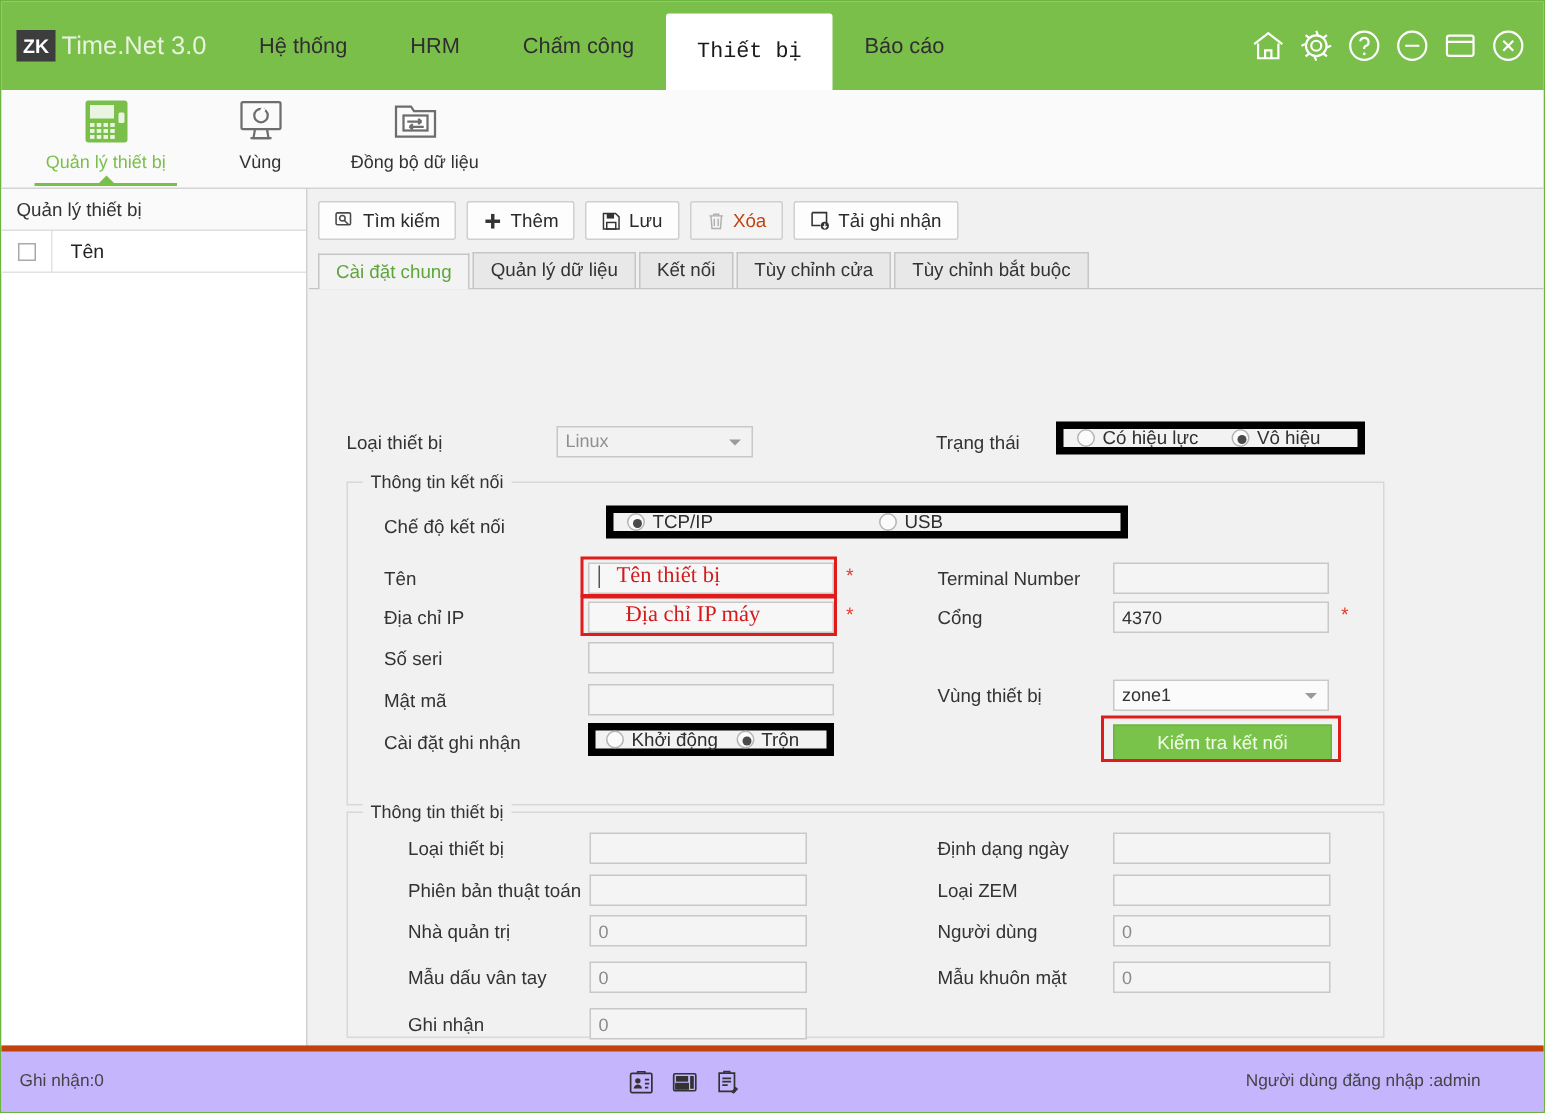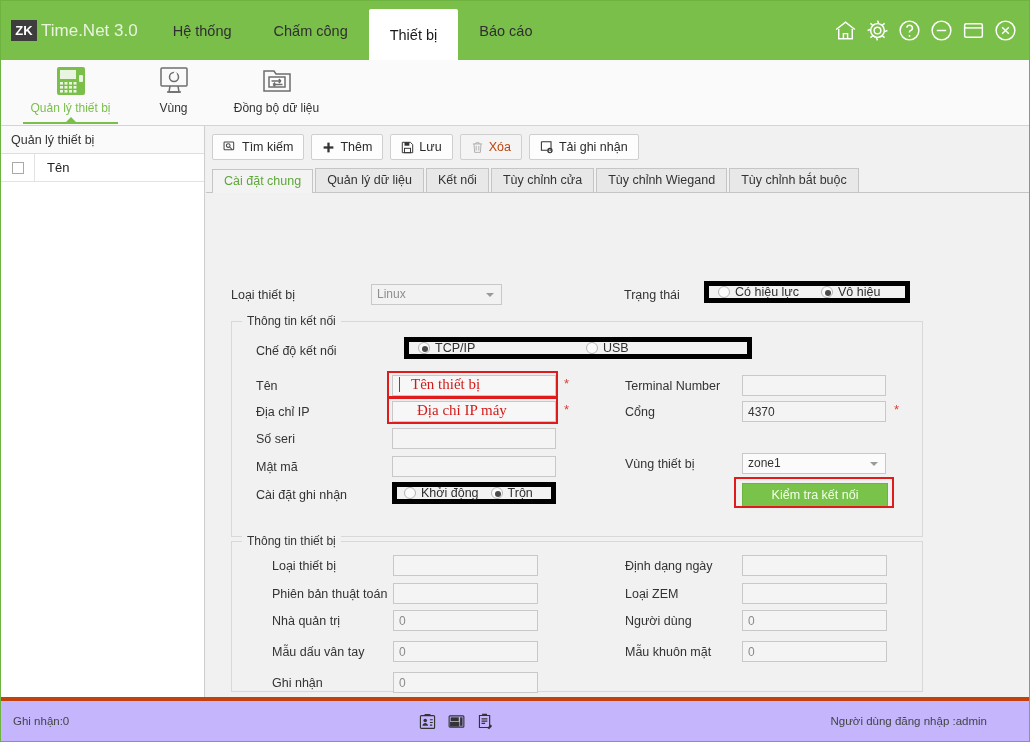--- a/index.html
+++ b/index.html
@@ -47,21 +47,21 @@
   }
   .menu-item {
     display: flex; align-items: center; justify-content: center;
     padding: 0 21px;
     font-size: 14.5px; color: #2f2f2f;
     white-space: nowrap; cursor: default;
   }
   .menu-item.active {
     background: #ffffff; color: #1a1a1a;
     margin-top: 8px;
-    border-top-left-radius: 2px; border-top-right-radius: 2px;
+    border-top-left-radius: 2px; border-top-right-radius: 2px; font-family: Liberation Mono, monospace;
   }
   .winbtns {
     margin-left: auto; display: flex; align-items: center;
     padding-right: 11px; gap: 7px;
   }
   .winbtn { width: 25px; height: 25px; display:block; cursor: default; }
 
   
   .ribbon {
     position: absolute; left: 0; top: 59px;
@@ -270,20 +270,21 @@
 
 <div id="app">
 
   <div class="titlebar">
     <div class="brand">
       <div class="zk-logo">ZK</div>
       <div class="brand-text">Time.Net 3.0</div>
     </div>
     <div class="menu">
       <div class="menu-item">Hệ thống</div>
+      <div class="menu-item">HRM</div>
       <div class="menu-item">Chấm công</div>
       <div class="menu-item active">Thiết bị</div>
       <div class="menu-item">Báo cáo</div>
     </div>
     <div class="winbtns">
       <svg class="winbtn" viewBox="0 0 24 24" fill="none" stroke="#ffffff" stroke-width="1.4">
         <path d="M3 11 L12 4 L21 11"></path>
           <path d="M5.5 10.5 V20 H18.5 V10.5"></path>
           <path d="M10 20 V15 H14 V20"></path>
       </svg>
@@ -417,21 +418,20 @@
         </svg>
         <span>Tải ghi nhận</span>
       </div>
     </div>
 
     <div class="tabbar">
       <div class="tab active">Cài đặt chung</div>
       <div class="tab">Quản lý dữ liệu</div>
       <div class="tab">Kết nối</div>
       <div class="tab">Tùy chỉnh cửa</div>
-      <div class="tab">Tùy chỉnh Wiegand</div>
       <div class="tab">Tùy chỉnh bắt buộc</div>
     </div>
 
     <div class="panebody">
 
       <div class="lbl" style="position:absolute; left:25px; top:95px;">Loại thiết bị</div>
       <div class="select" style="position:absolute; left:165px; top:91px; width:131px;">
         <span>Linux</span>
         <span class="arrow"></span>
       </div>

